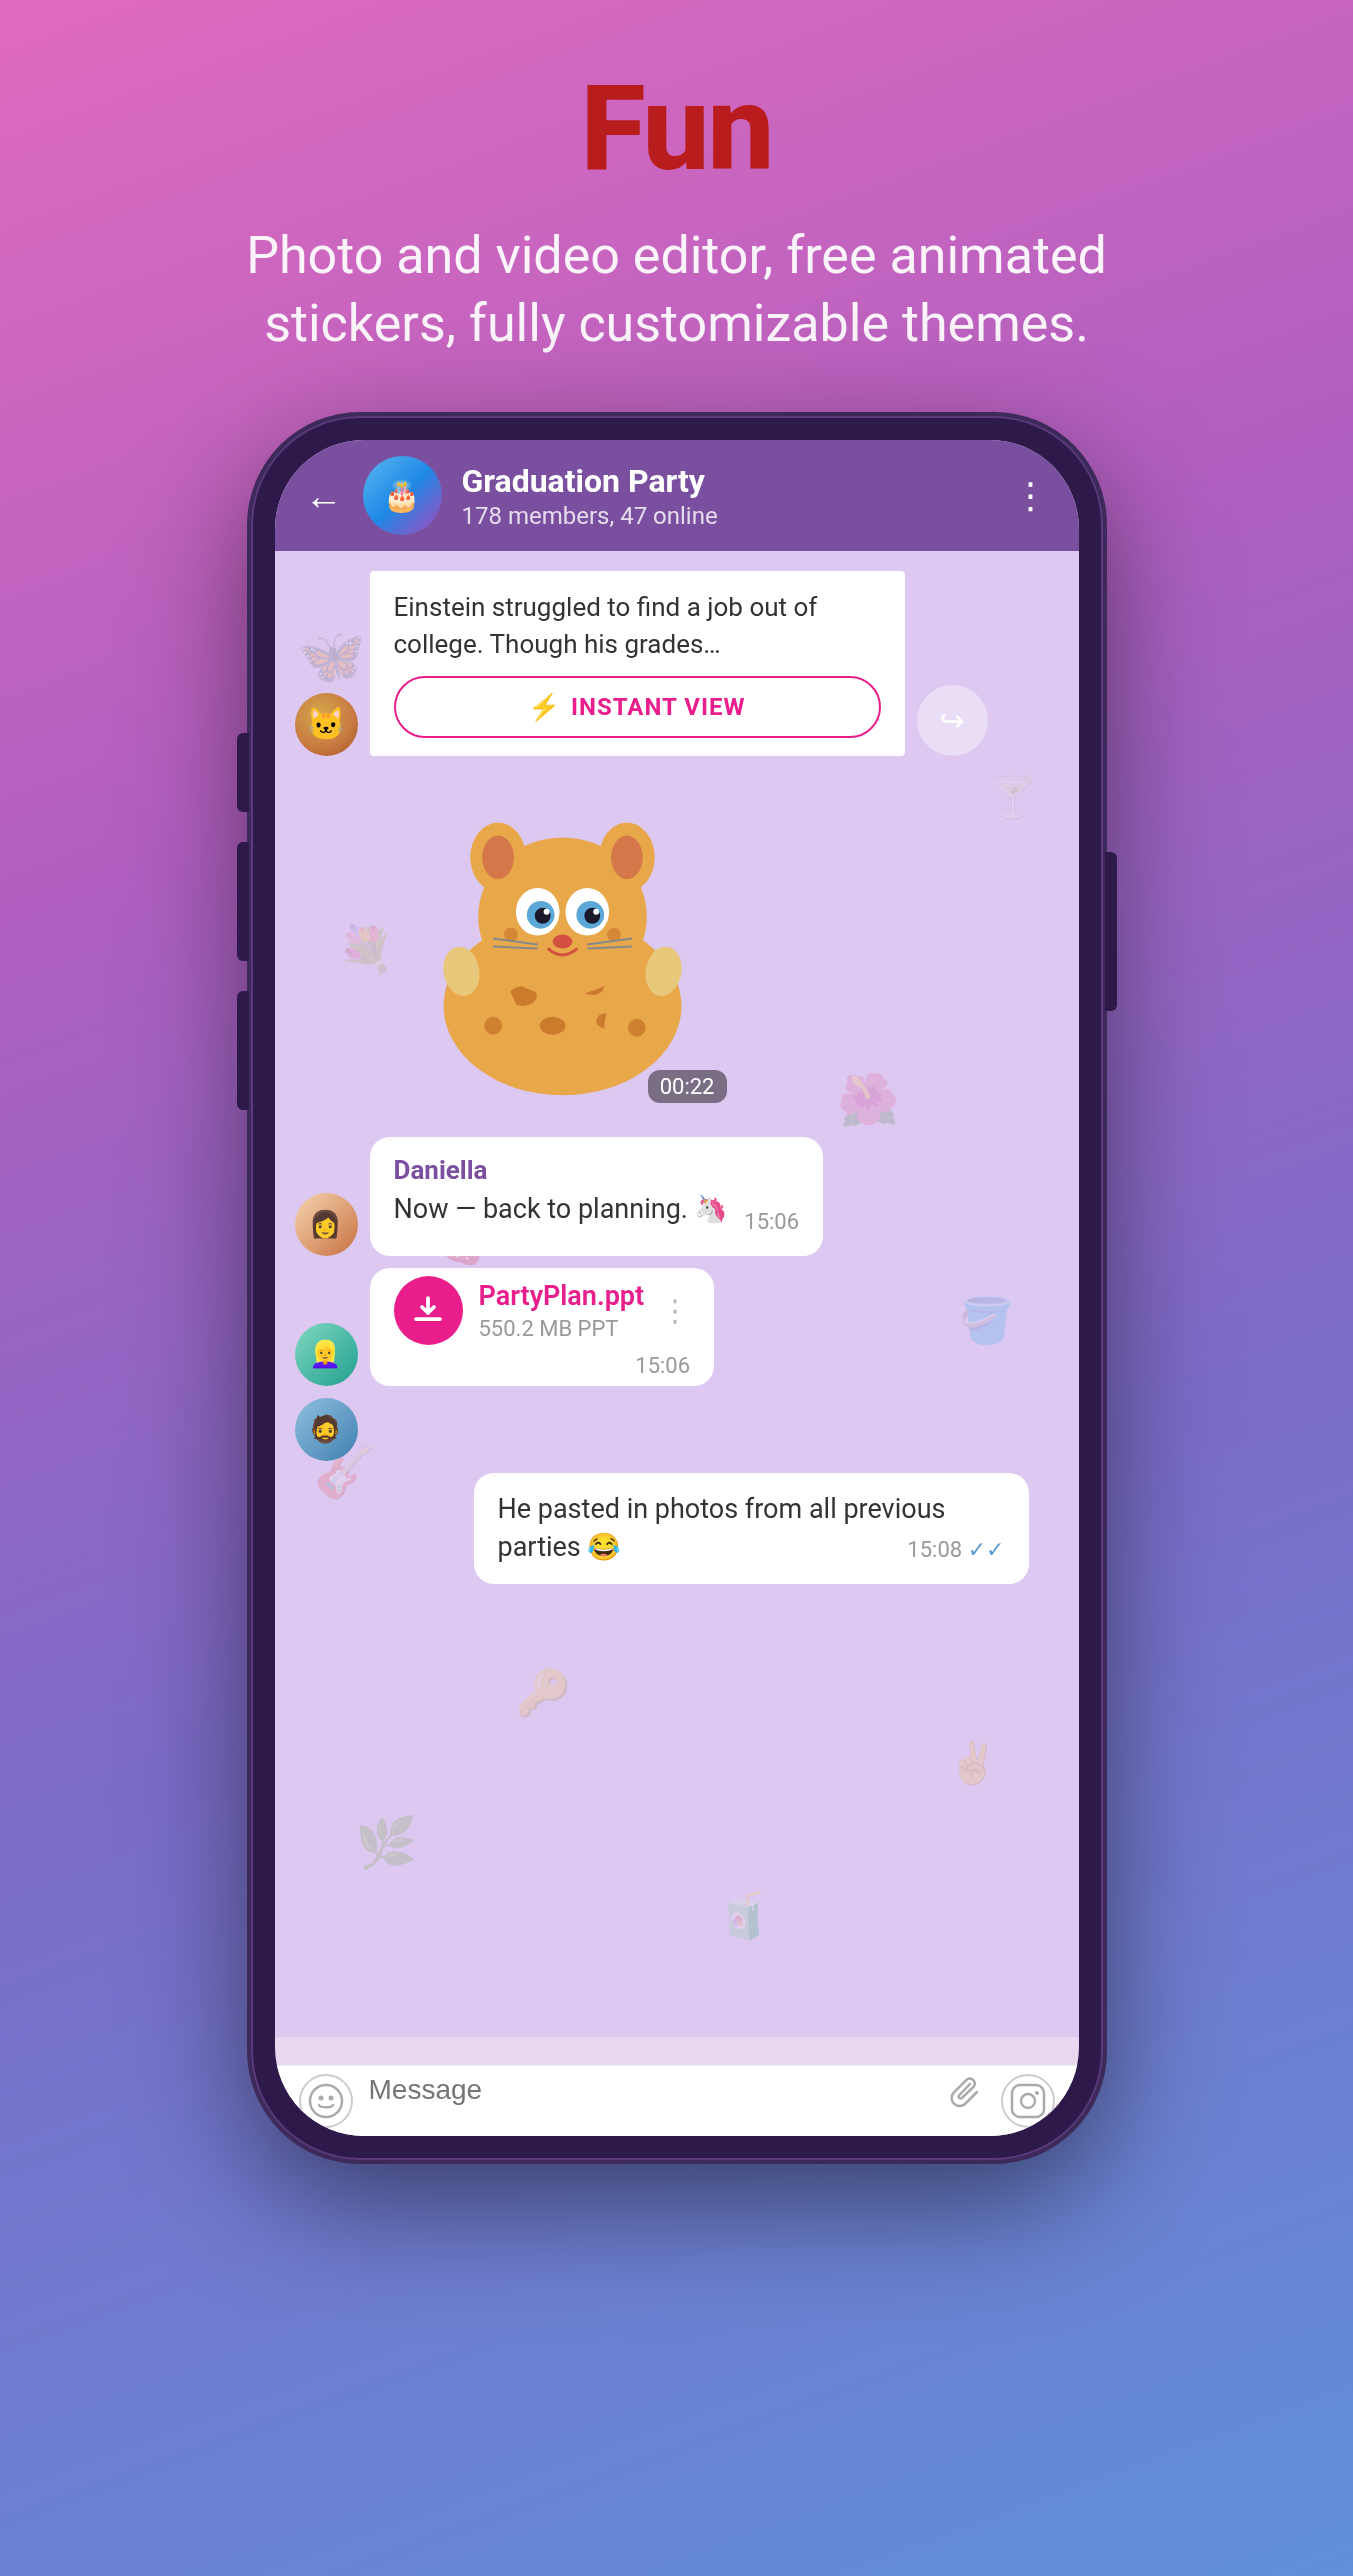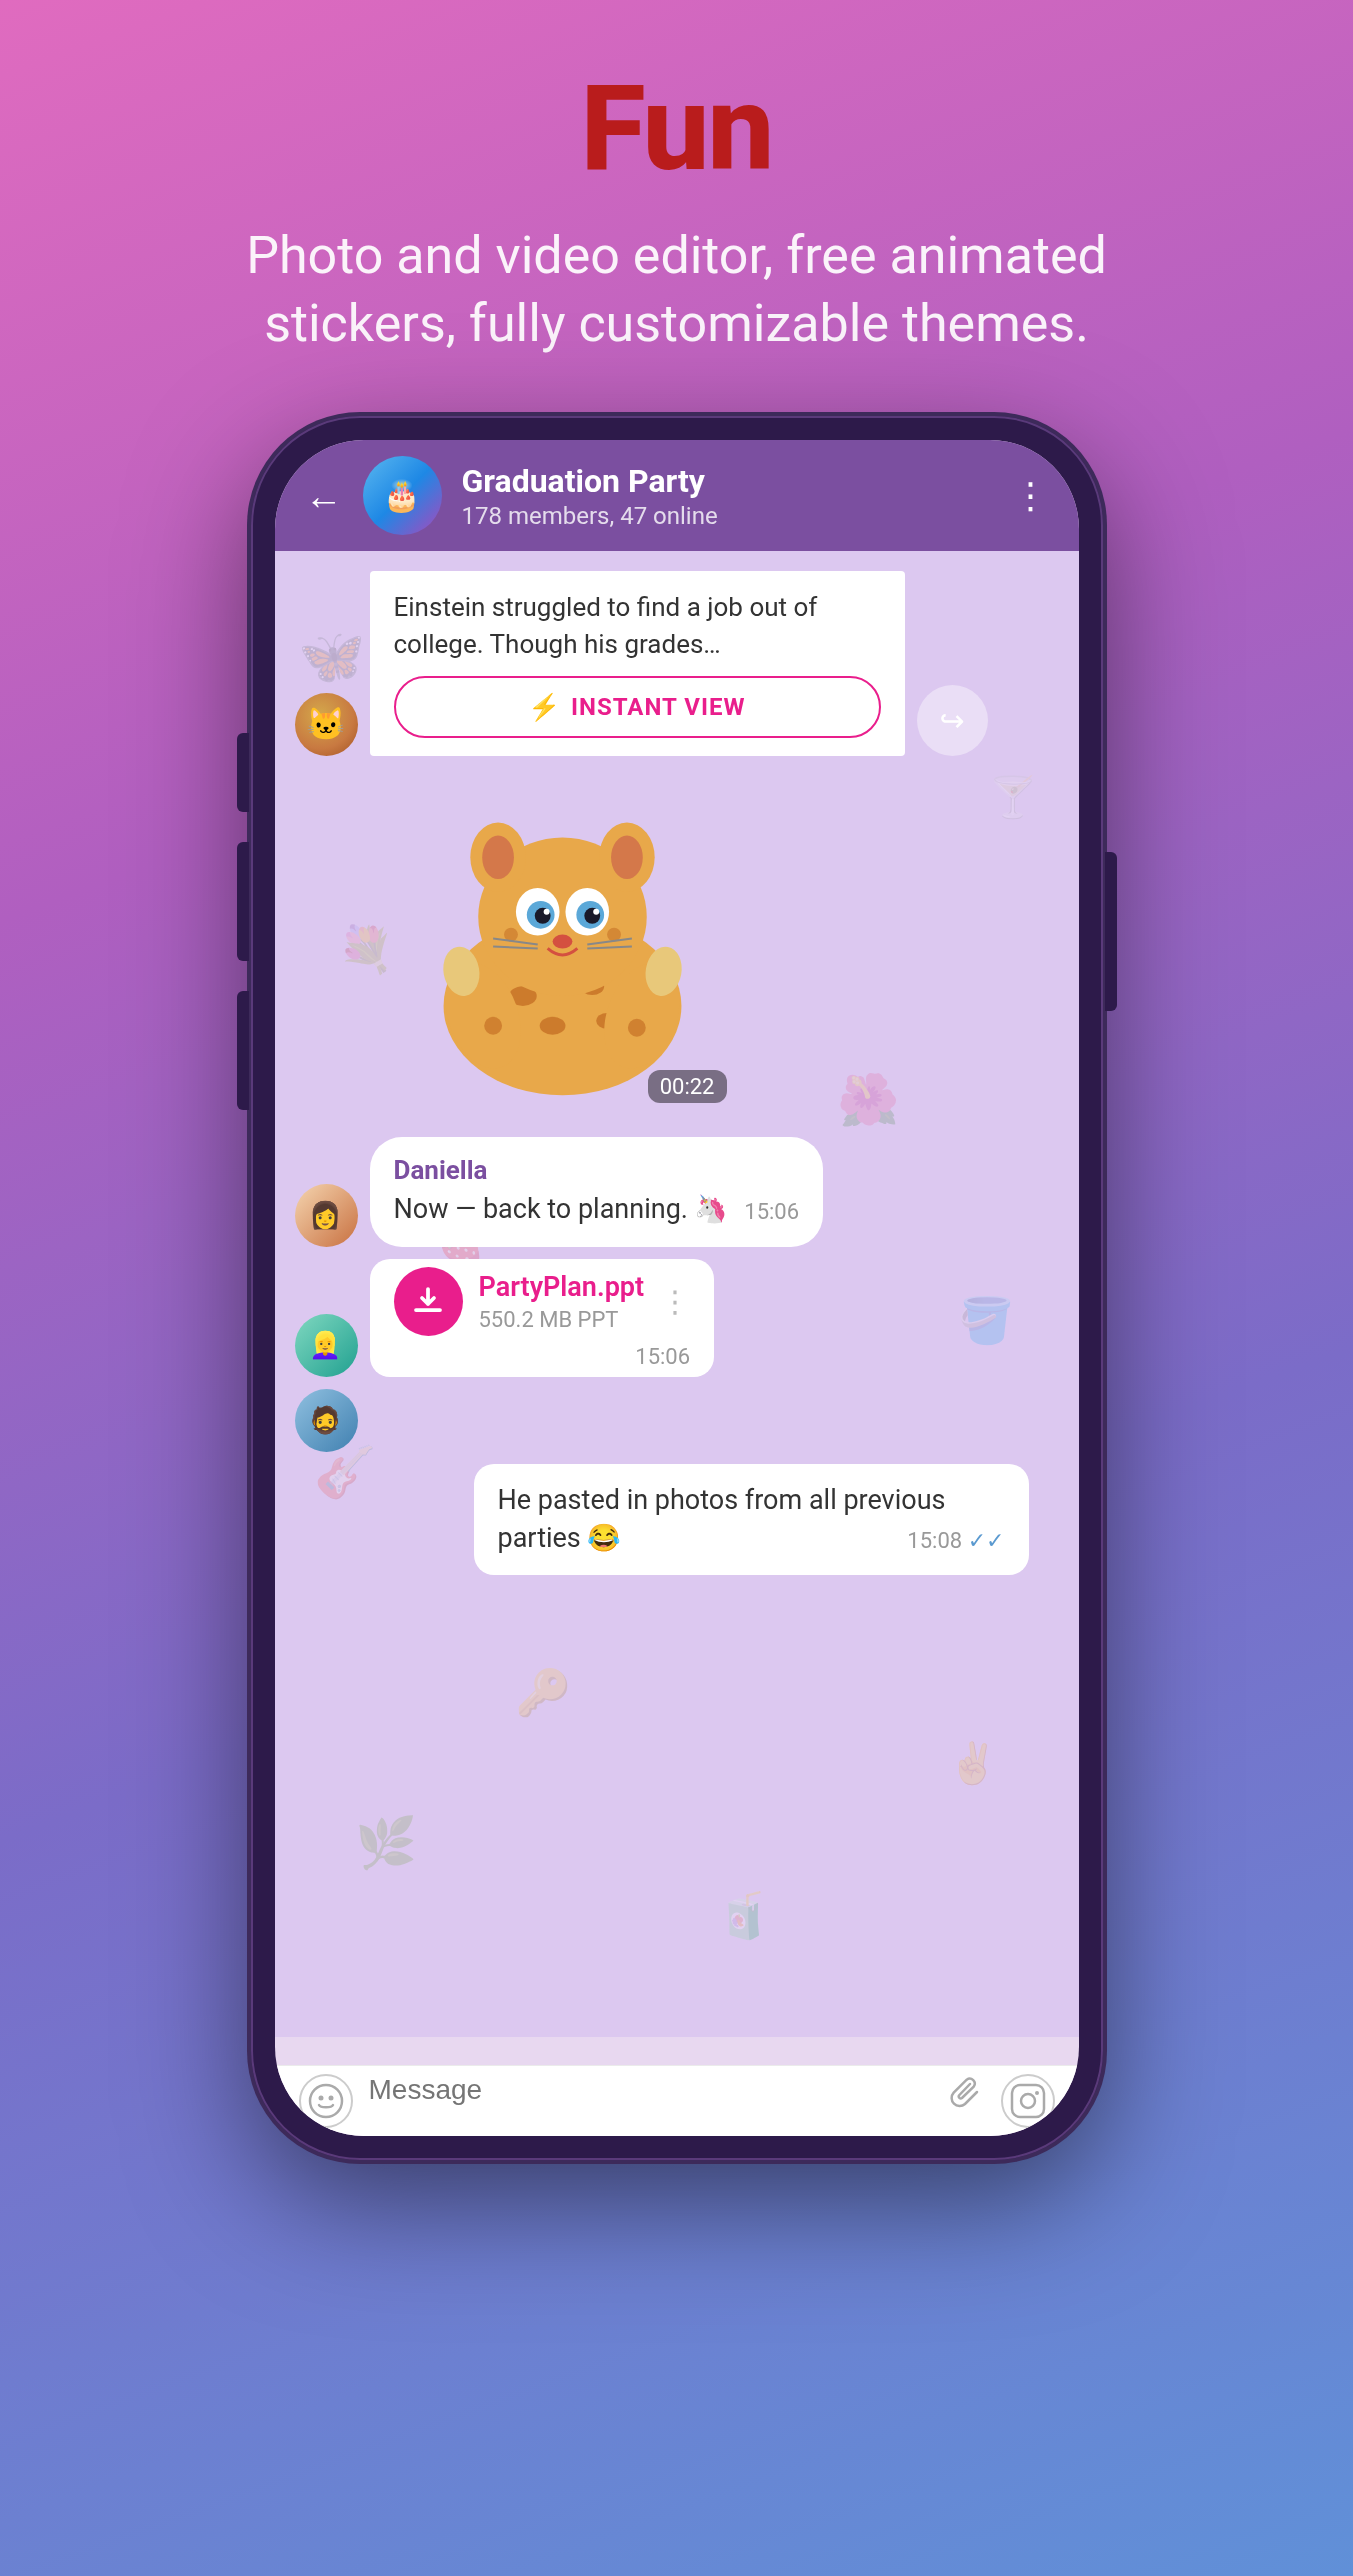--- a/index.html
+++ b/index.html
@@ -193,21 +193,21 @@
       width: 63px;
       height: 63px;
       border-radius: 50%;
       flex-shrink: 0;
       overflow: hidden;
       background: #ccc;
     }
 
     .bubble {
       background: white;
-      border-radius: 32px;
+      border-radius: 20px;
       padding: 18px 24px;
       max-width: 535px;
       position: relative;
     }
 
     .bubble-text {
       font-size: 27px;
       color: #333;
       line-height: 1.4;
     }
@@ -298,21 +298,21 @@
     }
 
     .msg-sender.daniella { color: #7b4fa0; }
     .msg-sender.adam { color: #5b9ad0; }
 
     .msg-time {
       font-size: 22px;
       color: #999;
       float: right;
       margin-left: 16px;
-      margin-top: 6px;
+      margin-top: 16px;
     }
 
     .file-bubble {
       background: white;
       border-radius: 20px;
       padding: 8px 24px;
       max-width: 535px;
     }
 
     .file-row {

